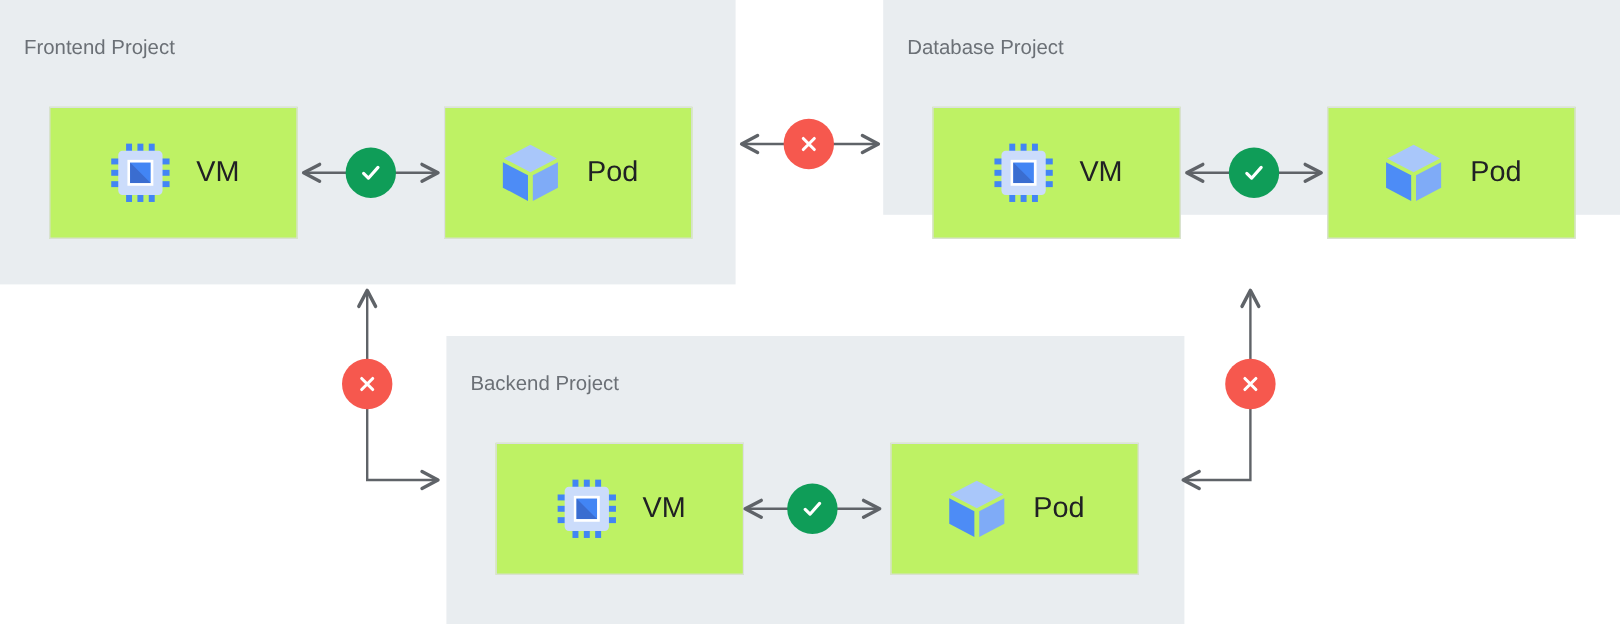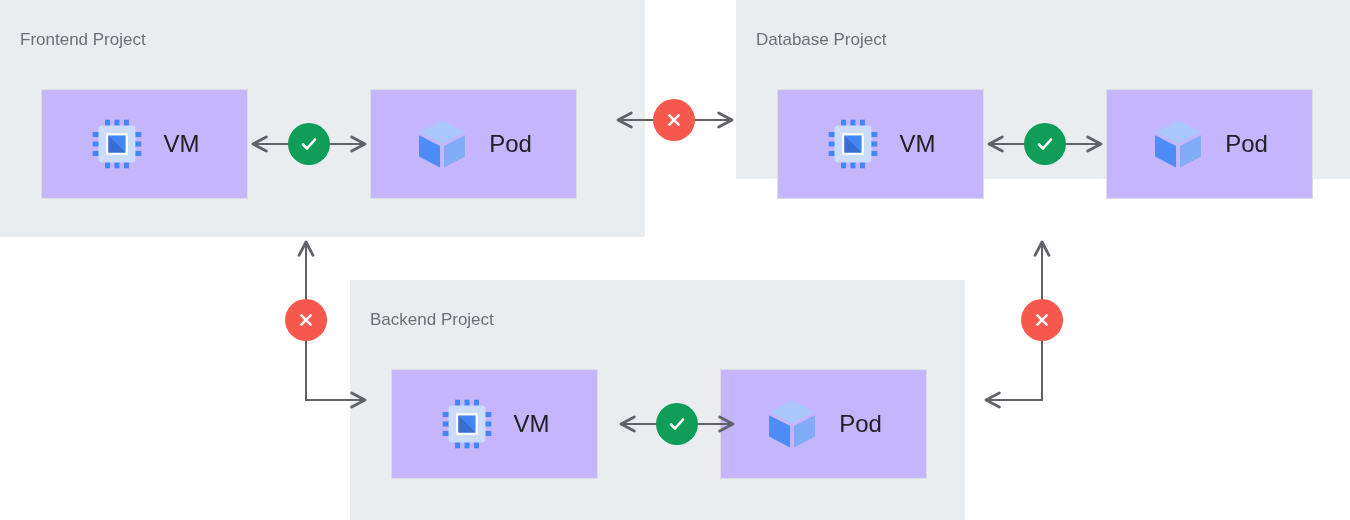--- a/index.html
+++ b/index.html
@@ -4,30 +4,30 @@
 <style>
   html,body{margin:0;padding:0;background:#ffffff;}
   .canvas{
     position:relative;
     width:1350px;height:520px;
     font-family:"Liberation Sans",sans-serif;
     overflow:hidden;
     background:#ffffff;
   }
   .panel{position:absolute;background:#e9edf0;}
-  .panel-frontend{left:0;top:0;width:613px;height:237px;padding-left:32px;}
+  .panel-frontend{left:0;top:0;width:613px;height:237px;}
   .panel-database{left:736px;top:0;width:614px;height:179px;}
-  .panel-backend{left:350px;top:280px;width:615px;height:240px;}
+  .panel-backend{left:372px;top:280px;width:615px;height:240px;}
   .panel-title{
     position:absolute;left:20px;top:30px;margin:0;
     font-size:17px;font-weight:400;color:#6b7076;line-height:20px;
   }
   .node-card{
     position:absolute;width:207px;height:110px;box-sizing:border-box;
-    background:#c4b5fd;border:1px solid #dcdee2;
+    background:#bef264;border:1px solid #dcdee2;
     display:flex;align-items:center;justify-content:center;gap:20px;
   }
   .node-card.vm{left:41px;top:89px;}
   .node-card.pod{left:370px;top:89px;justify-content:center;}
   .node-label{font-size:24px;color:#202124;line-height:1;}
   .icon{display:flex;align-items:center;justify-content:center;}
   .icon svg{display:block;}
   .arrow-layer{position:absolute;left:0;top:0;pointer-events:none;}
   .status{
     position:absolute;width:42px;height:42px;border-radius:50%;

